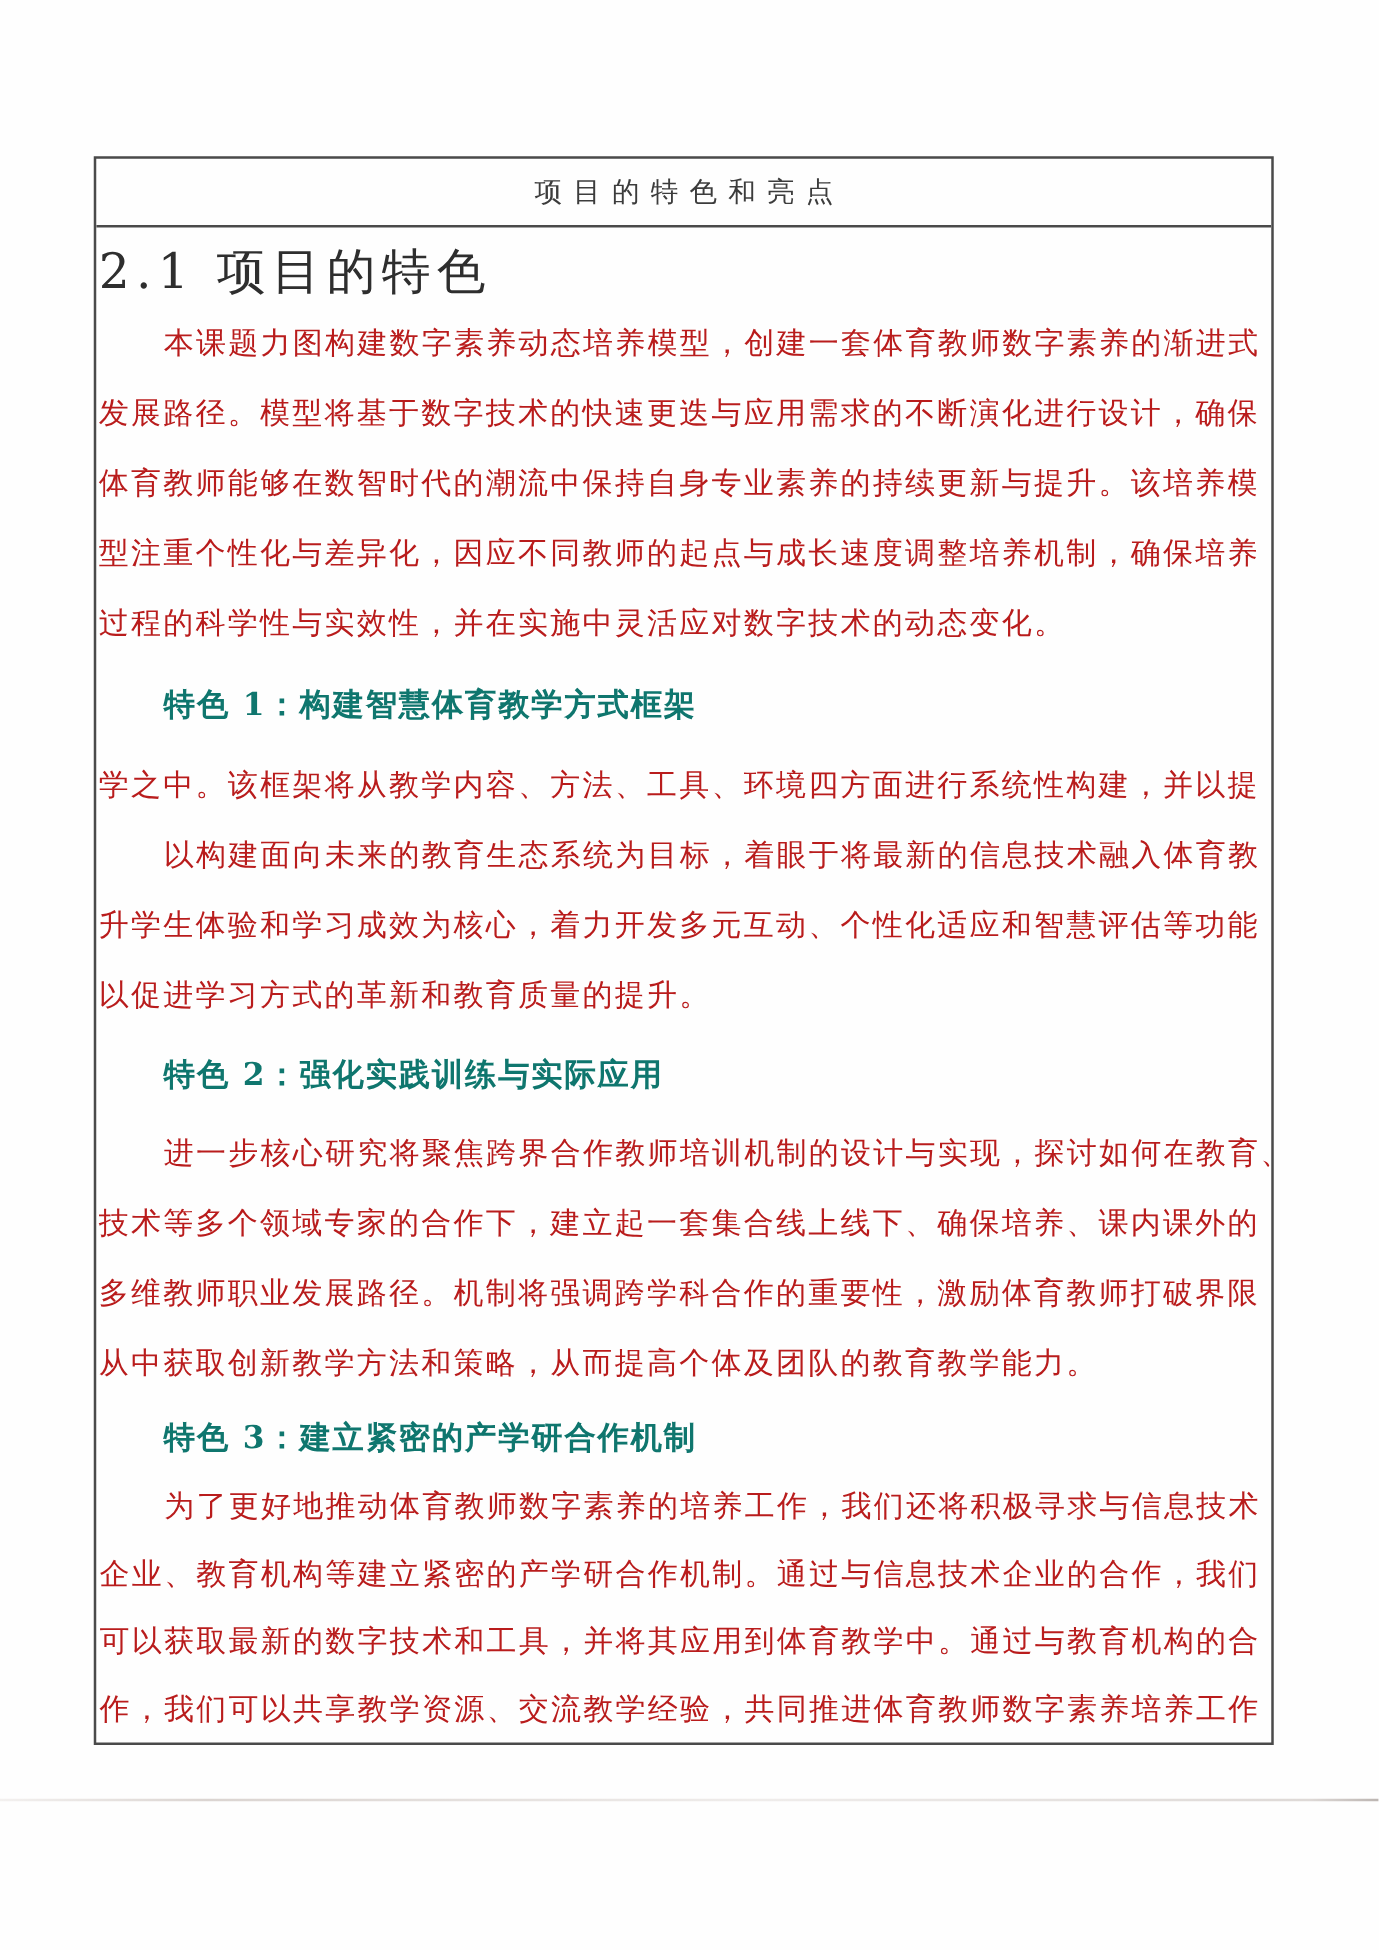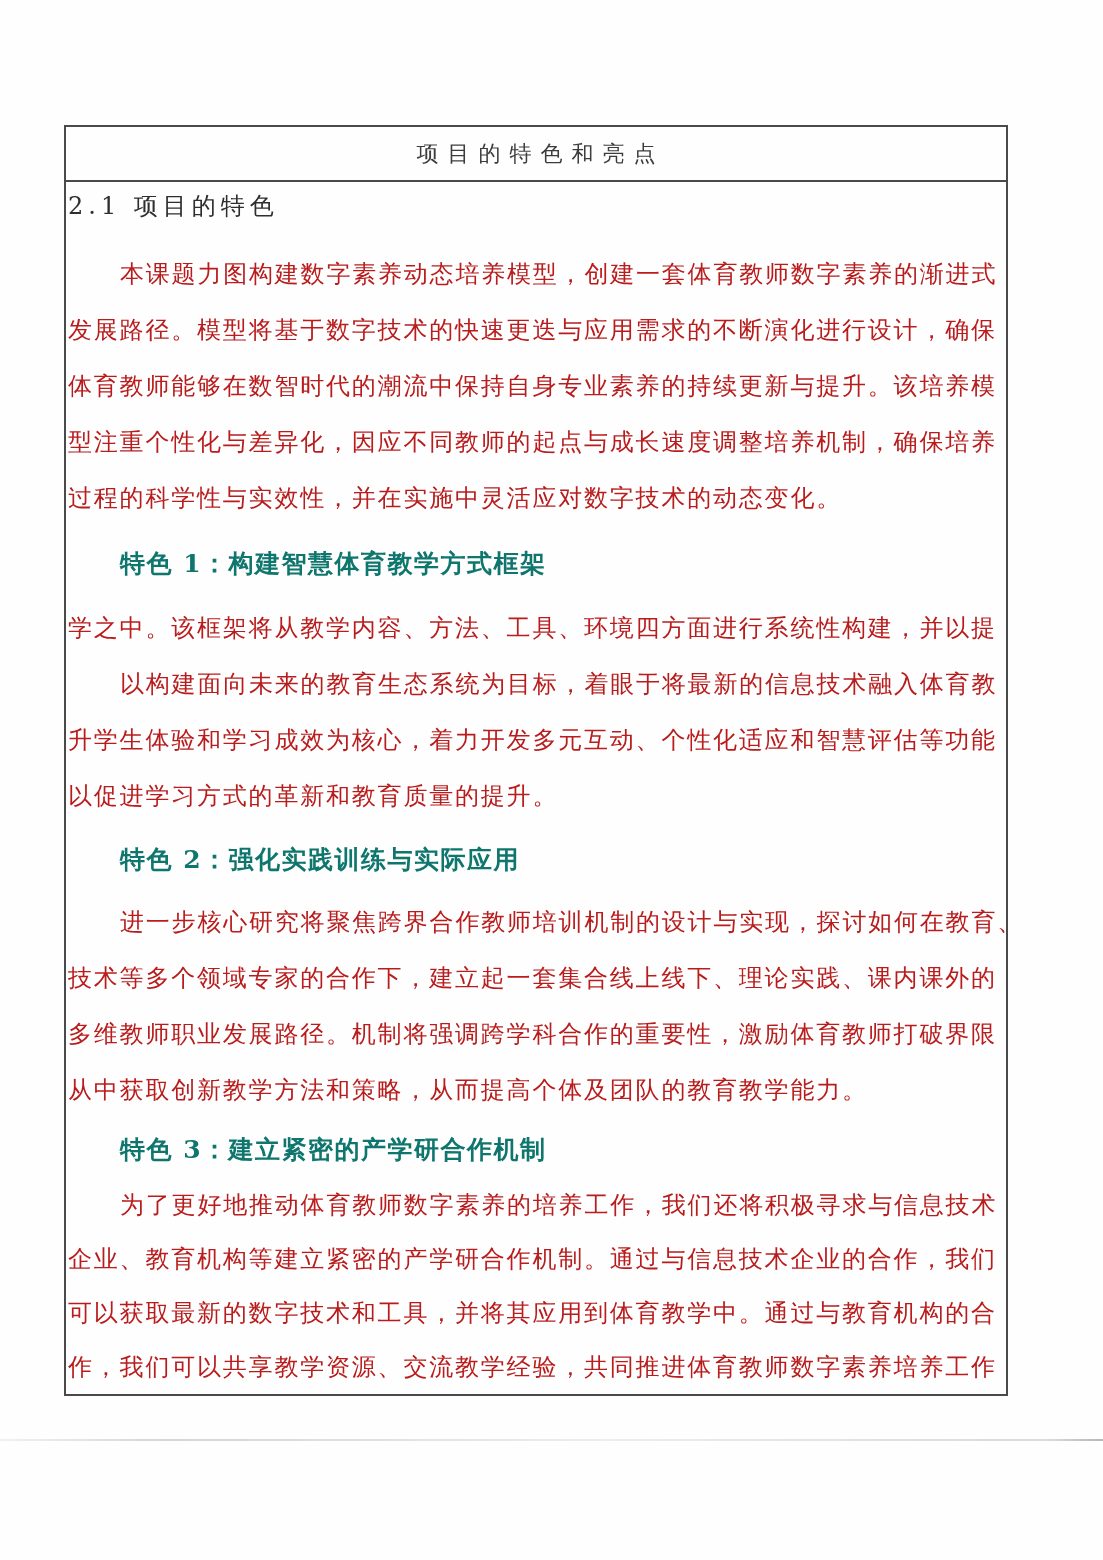--- a/index.html
+++ b/index.html
@@ -25,21 +25,21 @@
     width: 1103px;
     height: 2px;
     background: linear-gradient(90deg,
       rgba(210,200,195,0.25), rgba(190,178,172,0.55) 15%,
       rgba(205,195,190,0.3) 55%, rgba(190,180,175,0.5) 95%,
       rgba(160,150,145,0.7));
   }
 
   .doc-table {
     position: absolute;
-    left: 64px;
+    left: 75px;
     top: 125px;
     width: 944px;
     height: 1271px;
     border: 2px solid #4a4a4a;
     background: transparent;
     overflow: hidden;
   }
 
   .table-header-row {
     height: 55px;
@@ -56,40 +56,40 @@
     padding-left: 9px; 
   }
 
   .table-body {
     padding: 0 8px 0 2px;
   }
 
   .section-heading {
     padding-top: 8px;
     height: 50px;
-    font-size: 24px;
+    font-size: 39px;
     letter-spacing: 5px;
     color: #2e2e2e;
     font-weight: 500;
   }
 
   .para { color: #b91c1c; }
   .para .line {
     height: 56px;
     line-height: 56px;
     font-size: 24px;
     letter-spacing: 1.8px;
     white-space: nowrap;
   }
   .para .line.indent { text-indent: 52px; }
 
   .p1 { margin-top: 14px; }
   .p2 { margin-top: 8px; }
   .p3 { margin-top: 6px; }
-  .p4 { margin-top: 0; }
+  .p4 { margin-top: 0; text-align: center; }
   .p4 .line { height: 54px; line-height: 54px; }
 
   .feature-heading {
     height: 56px;
     line-height: 56px;
     font-size: 25px;
     font-weight: 700;
     letter-spacing: 1.5px;
     color: #0f766e;
     text-indent: 52px;
@@ -128,21 +128,21 @@
         <div class="line">学之中。该框架将从教学内容、方法、工具、环境四方面进行系统性构建，并以提</div>
         <div class="line indent">以构建面向未来的教育生态系统为目标，着眼于将最新的信息技术融入体育教</div>
         <div class="line">升学生体验和学习成效为核心，着力开发多元互动、个性化适应和智慧评估等功能，</div>
         <div class="line">以促进学习方式的革新和教育质量的提升。</div>
       </div>
 
       <div class="feature-heading fh2">特色 2：强化实践训练与实际应用</div>
 
       <div class="para p3">
         <div class="line indent">进一步核心研究将聚焦跨界合作教师培训机制的设计与实现，探讨如何在教育、</div>
-        <div class="line">技术等多个领域专家的合作下，建立起一套集合线上线下、理论实践、课内课外的</div>
+        <div class="line">技术等多个领域专家的合作下，建立起一套集合线上线下、确保培养、课内课外的</div>
         <div class="line">多维教师职业发展路径。机制将强调跨学科合作的重要性，激励体育教师打破界限，</div>
         <div class="line">从中获取创新教学方法和策略，从而提高个体及团队的教育教学能力。</div>
       </div>
 
       <div class="feature-heading fh3">特色 3：建立紧密的产学研合作机制</div>
 
       <div class="para p4">
         <div class="line indent">为了更好地推动体育教师数字素养的培养工作，我们还将积极寻求与信息技术</div>
         <div class="line">企业、教育机构等建立紧密的产学研合作机制。通过与信息技术企业的合作，我们</div>
         <div class="line">可以获取最新的数字技术和工具，并将其应用到体育教学中。通过与教育机构的合</div>

